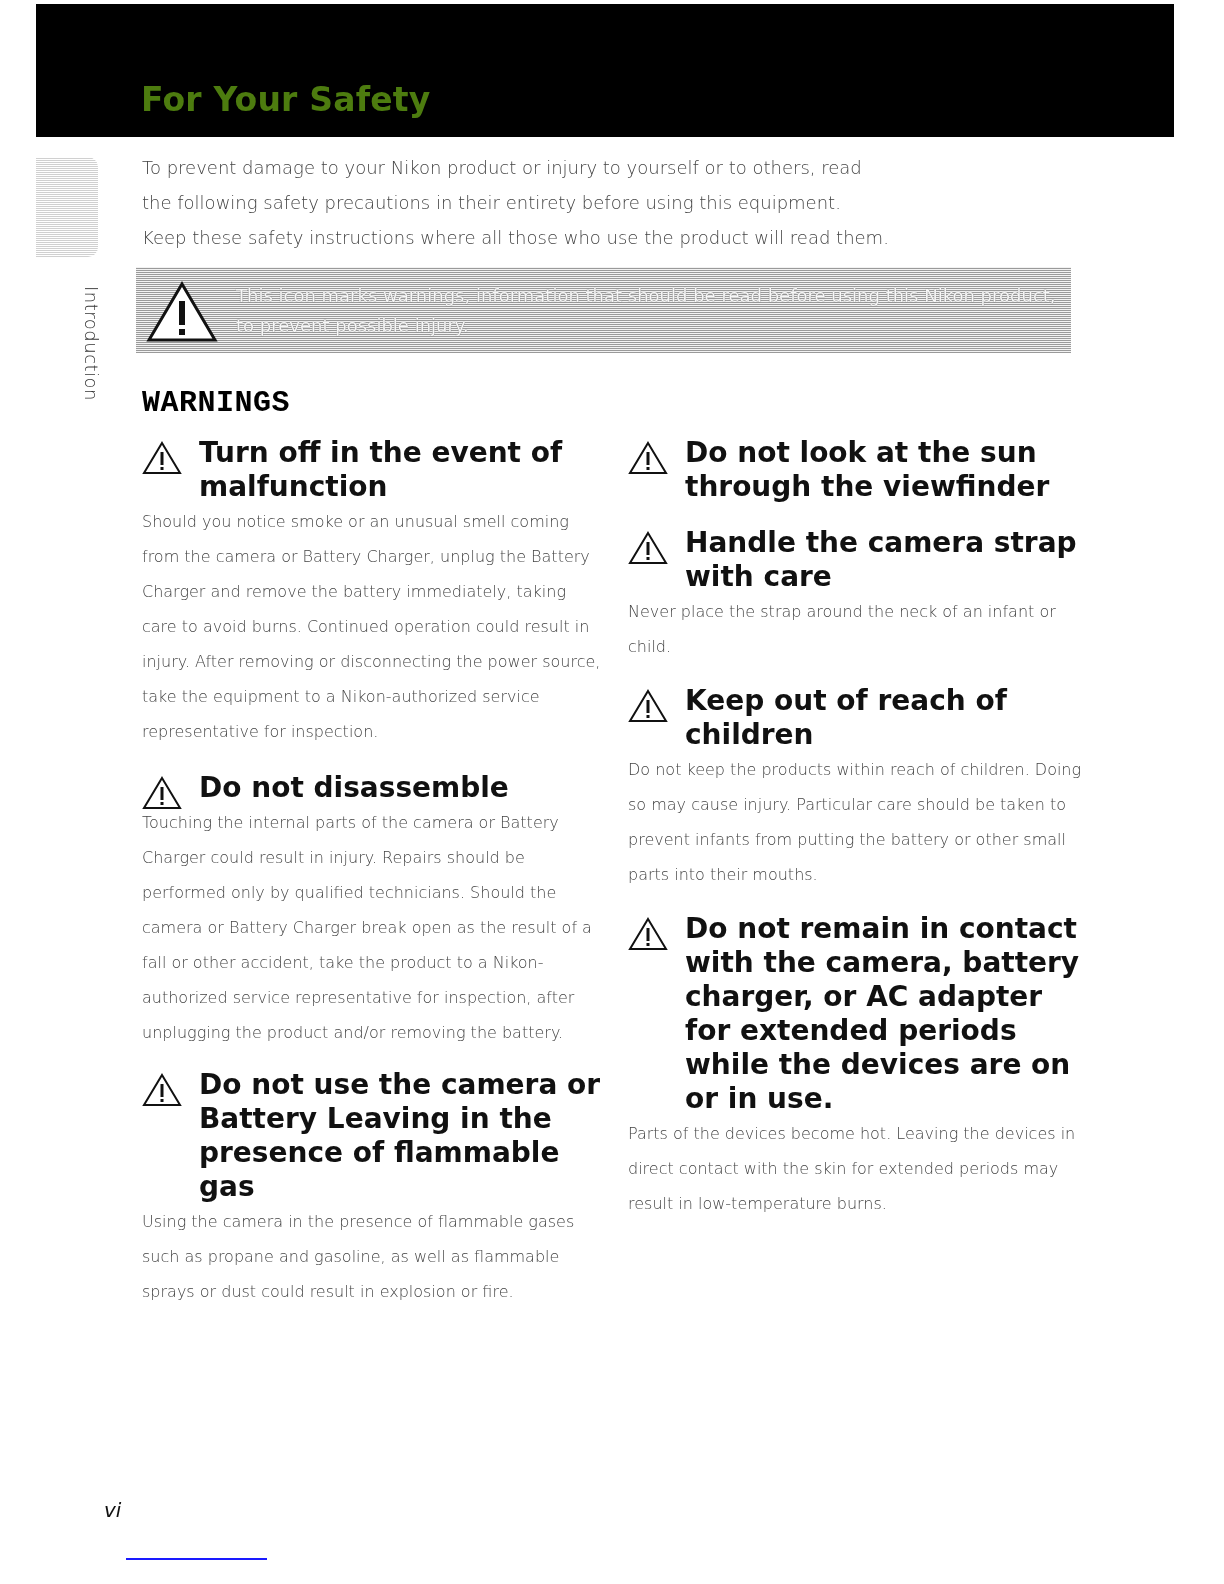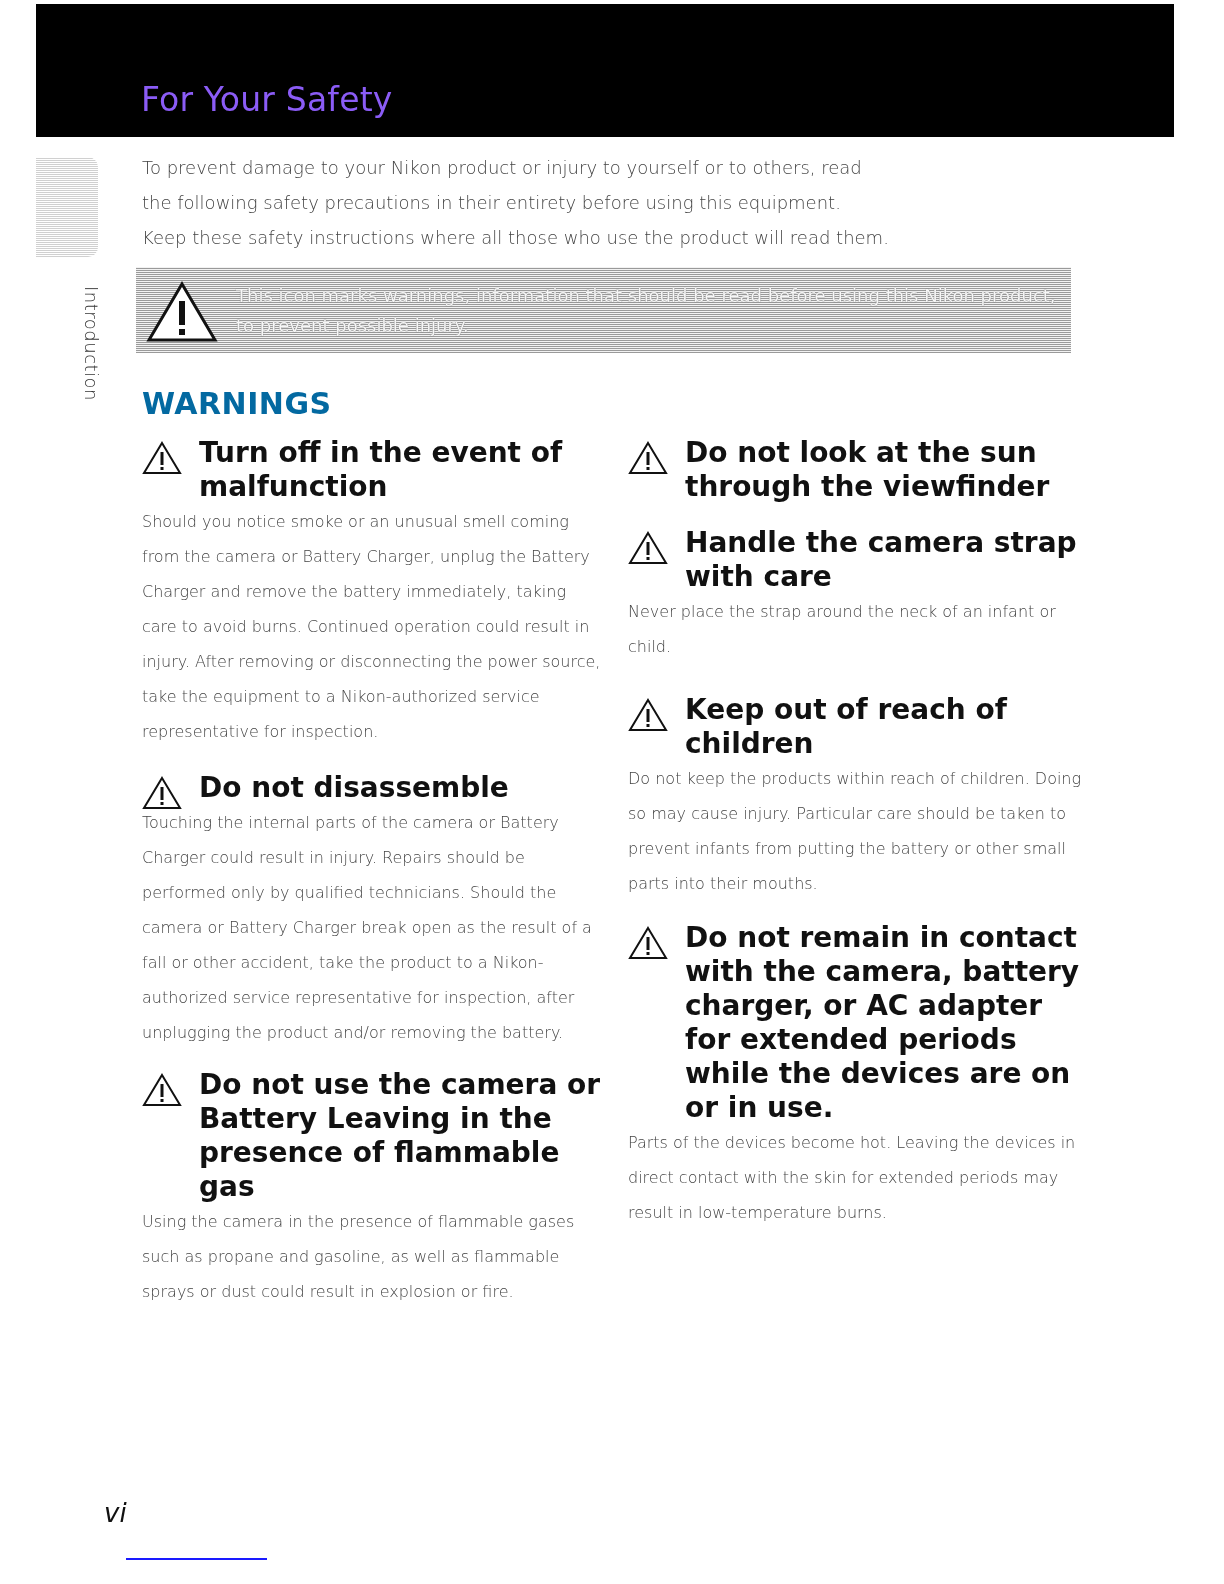--- a/index.html
+++ b/index.html
@@ -1,39 +1,39 @@
 <!DOCTYPE html>
 <html><head>
   <meta charset="utf-8">
   <style>
     html, body { margin: 0; padding: 0; background: #ffffff; }
     body { width: 1224px; height: 1584px; position: relative; overflow: hidden; font-family: "DejaVu Sans", sans-serif; color: #111; }
     .header-bar { position: absolute; left: 36px; top: 4px; width: 1138px; height: 133px; background: #000; }
-    .header-title { position: absolute; left: 105px; top: 76px; font-size: 33px; font-weight: normal; color: #8b5cf6; letter-spacing: 0.2px; }
+    .header-title { position: absolute; left: 105px; top: 76px; font-size: 33px; font-weight: bold; color: #4d7c0f; letter-spacing: 0.2px; }
     .side-tab { position: absolute; left: 36px; top: 157px; width: 62px; height: 100px; border-radius: 0 10px 10px 0;
       background-image: repeating-linear-gradient(0deg, #c8c8c8 0 1px, #fff 1px 2px), repeating-linear-gradient(90deg, #c8c8c8 0 1px, transparent 1px 2px);
       background-color: #ddd; opacity: 0.85; }
     .side-label { position: absolute; left: 76px; top: 286px; width: 30px; height: 130px; }
     .side-label span { position: absolute; left: 0; top: 0; transform-origin: 0 0; transform: translate(26px, 0) rotate(90deg); font-family: "DejaVu Sans", sans-serif; font-size: 18px; font-weight: 300; color: #333; white-space: nowrap; letter-spacing: 0.5px; }
     .intro { position: absolute; left: 142px; top: 150px; width: 940px; font-size: 18px; line-height: 35px; color: #444; font-weight: 300; }
     .intro p { margin: 0; }
     .notice-box { position: absolute; left: 136px; top: 267px; width: 935px; height: 86px;
       background-image: repeating-linear-gradient(0deg, #9a9a9a 0 1px, #f2f2f2 1px 2px), repeating-linear-gradient(90deg, #9a9a9a 0 1px, transparent 1px 2px);
       background-color: #bbb; }
     .notice-icon { position: absolute; left: 10px; top: 14px; width: 72px; height: 62px; }
     .notice-text { position: absolute; left: 100px; top: 14px; width: 820px; font-size: 18px; line-height: 30px; color: #f7f7f7; text-shadow: 0 0 1px #666; }
-    .warnings-heading { position: absolute; left: 142px; top: 386px; font-size: 30px; font-weight: bold; color: #0369a1; letter-spacing: 0.5px; }
+    .warnings-heading { position: absolute; left: 142px; top: 386px; font-size: 30px; font-weight: bold; color: #000000; letter-spacing: 0.5px; font-family: Liberation Mono, monospace; }
     .col { position: absolute; top: 436px; width: 460px; }
     .col-left { left: 142px; }
     .col-right { left: 628px; }
     .item { position: relative; margin-bottom: 20px; }
     .item-head { position: relative; padding-left: 57px; font-size: 28px; line-height: 34px; font-weight: bold; color: #111; }
     .warn-icon { position: absolute; left: 0; top: 5px; width: 40px; height: 34px; }
     .item-body { font-size: 16px; line-height: 35px; color: #444; font-weight: 300; }
-    .page-number { position: absolute; left: 104px; top: 1498px; font-size: 26px; font-style: italic; color: #111; }
+    .page-number { position: absolute; left: 104px; top: 1498px; font-size: 20px; font-style: italic; color: #111; }
     .footer-line { position: absolute; left: 126px; top: 1558px; width: 141px; height: 2px; background: #1a1aff; }
   </style>
 </head>
 <body>
 
 <div class="header-bar">
   <div class="header-title">For Your Safety</div>
 </div>
 
 <div class="side-tab"></div>
@@ -98,21 +98,21 @@
   <div class="item" style="margin-bottom:22px">
     <div class="item-head">
       <svg class="warn-icon" viewBox="0 0 40 34">
           <polygon points="20,2 38,32 2,32" fill="#fff" stroke="#111" stroke-width="2"></polygon>
           <rect x="18.5" y="11" width="3" height="13" fill="#111"></rect>
           <rect x="18.5" y="26" width="3" height="3" fill="#111"></rect>
         </svg>
       <span>Do not look at the sun through the viewfinder</span>
     </div>
   </div>
-  <div class="item" style="margin-bottom:29px">
+  <div class="item" style="margin-bottom:20px">
     <div class="item-head">
       <svg class="warn-icon" viewBox="0 0 40 34">
           <polygon points="20,2 38,32 2,32" fill="#fff" stroke="#111" stroke-width="2"></polygon>
           <rect x="18.5" y="11" width="3" height="13" fill="#111"></rect>
           <rect x="18.5" y="26" width="3" height="3" fill="#111"></rect>
         </svg>
       <span>Handle the camera strap with care</span>
     </div>
     <div class="item-body">Never place the strap around the neck of an infant or child.</div>
   </div>

